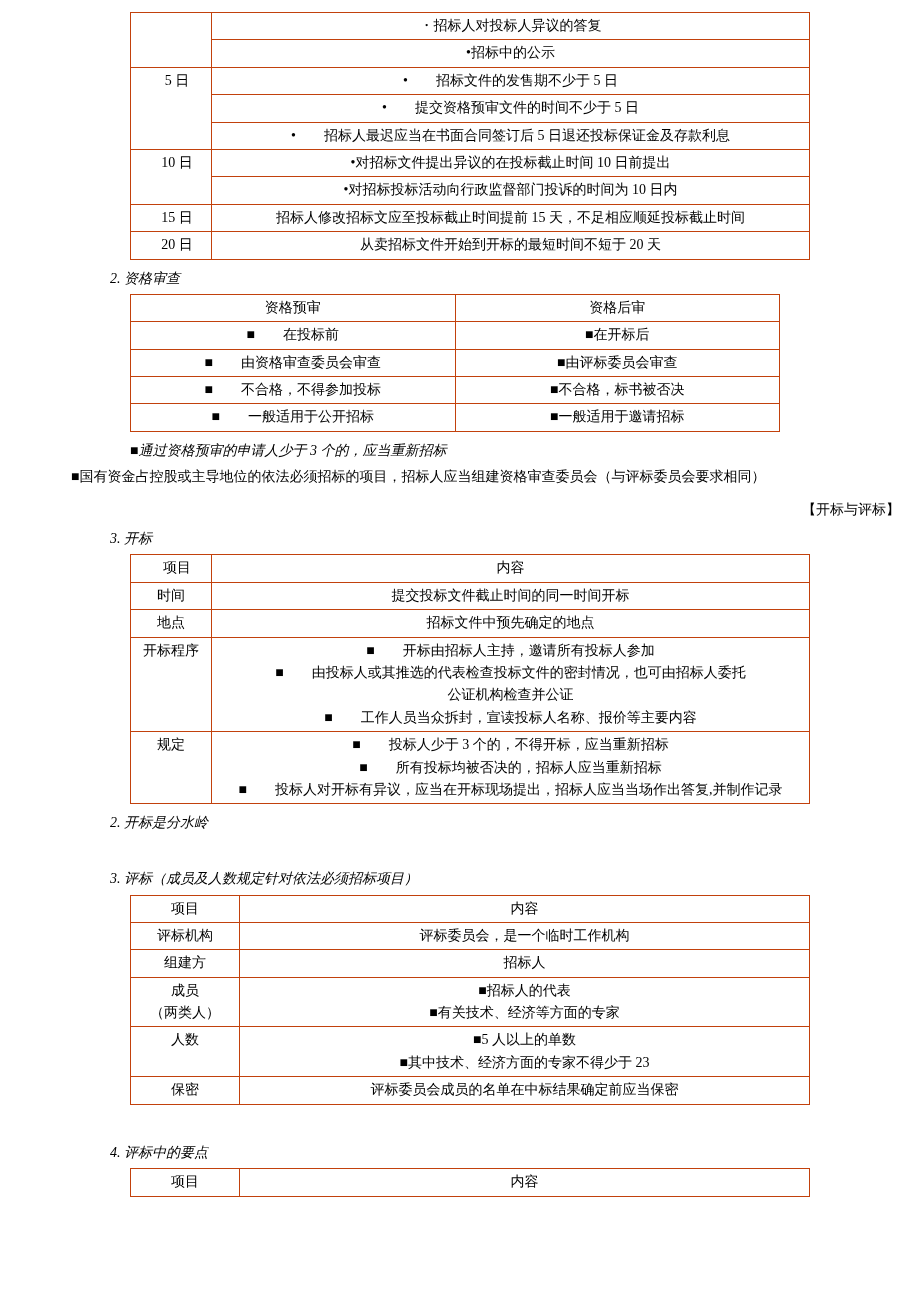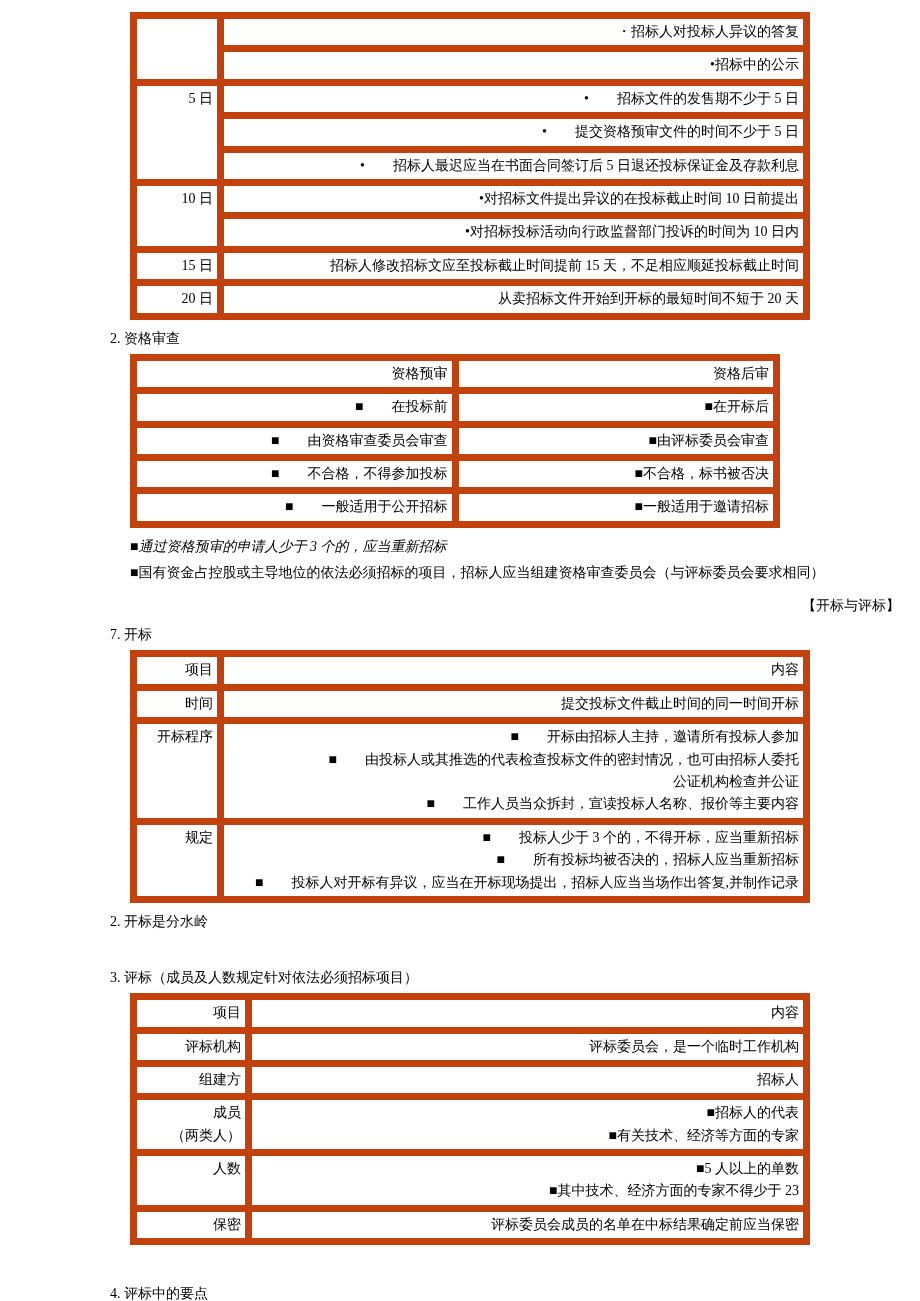--- a/index.html
+++ b/index.html
@@ -14,46 +14,47 @@
   }
   table {
     border-collapse: collapse;
     margin: 2px 0 8px 110px;
     width: 680px;
   }
   table.narrow {
     width: 650px;
   }
   td, th {
-    border: 7px solid #c2410c;
+    border: 1px solid #c2410c;
     padding: 2px 4px;
     vertical-align: top;
-    text-align: right;
+    text-align: center;
     font-weight: normal;
   }
   .col-label {
     width: 60px;
     padding-left: 16px;
   }
   .col-label-w {
     width: 100px;
   }
   .heading-root {
     margin: 7px 0 4px 90px;
+    font-style: italic;
   }
   .section-title {
     margin: 10px 0 4px 90px;
     text-align: right;
   }
   .note {
     margin: 2px 0 4px 110px;
     font-style: italic;
   }
   .note-root {
-    margin: 2px 0 4px 110px;
+    margin: 2px 0 4px 51px;
   }
   .two-col td {
     width: 50%;
   }
 </style>
 </head>
 <body>
 
 
 
@@ -120,32 +121,36 @@
     <td>■　　一般适用于公开招标</td>
     <td>■一般适用于邀请招标</td>
   </tr>
 </tbody>
   </table>
 
 <div class="note">■通过资格预审的申请人少于 3 个的，应当重新招标</div>
 <div class="note-root">■国有资金占控股或主导地位的依法必须招标的项目，招标人应当组建资格审查委员会（与评标委员会要求相同）</div>
 
 <div class="section-title">【开标与评标】</div>
-<div class="heading-root">7. 开标</div>
+<div class="heading-root">3. 开标</div>
 
 
 <table>
   <tbody>
       <tr>
     <td class="col-label">项目</td>
     <td>内容</td>
   </tr>
   <tr>
     <td>时间</td>
     <td>提交投标文件截止时间的同一时间开标</td>
+  </tr>
+  <tr>
+    <td>地点</td>
+    <td>招标文件中预先确定的地点</td>
   </tr>
   <tr>
     <td>开标程序</td>
     <td>
       <div>■　　开标由招标人主持，邀请所有投标人参加</div>
       <div>■　　由投标人或其推选的代表检查投标文件的密封情况，也可由招标人委托</div>
       <div>公证机构检查并公证</div>
       <div>■　　工作人员当众拆封，宣读投标人名称、报价等主要内容</div>
     </td>
   </tr>

